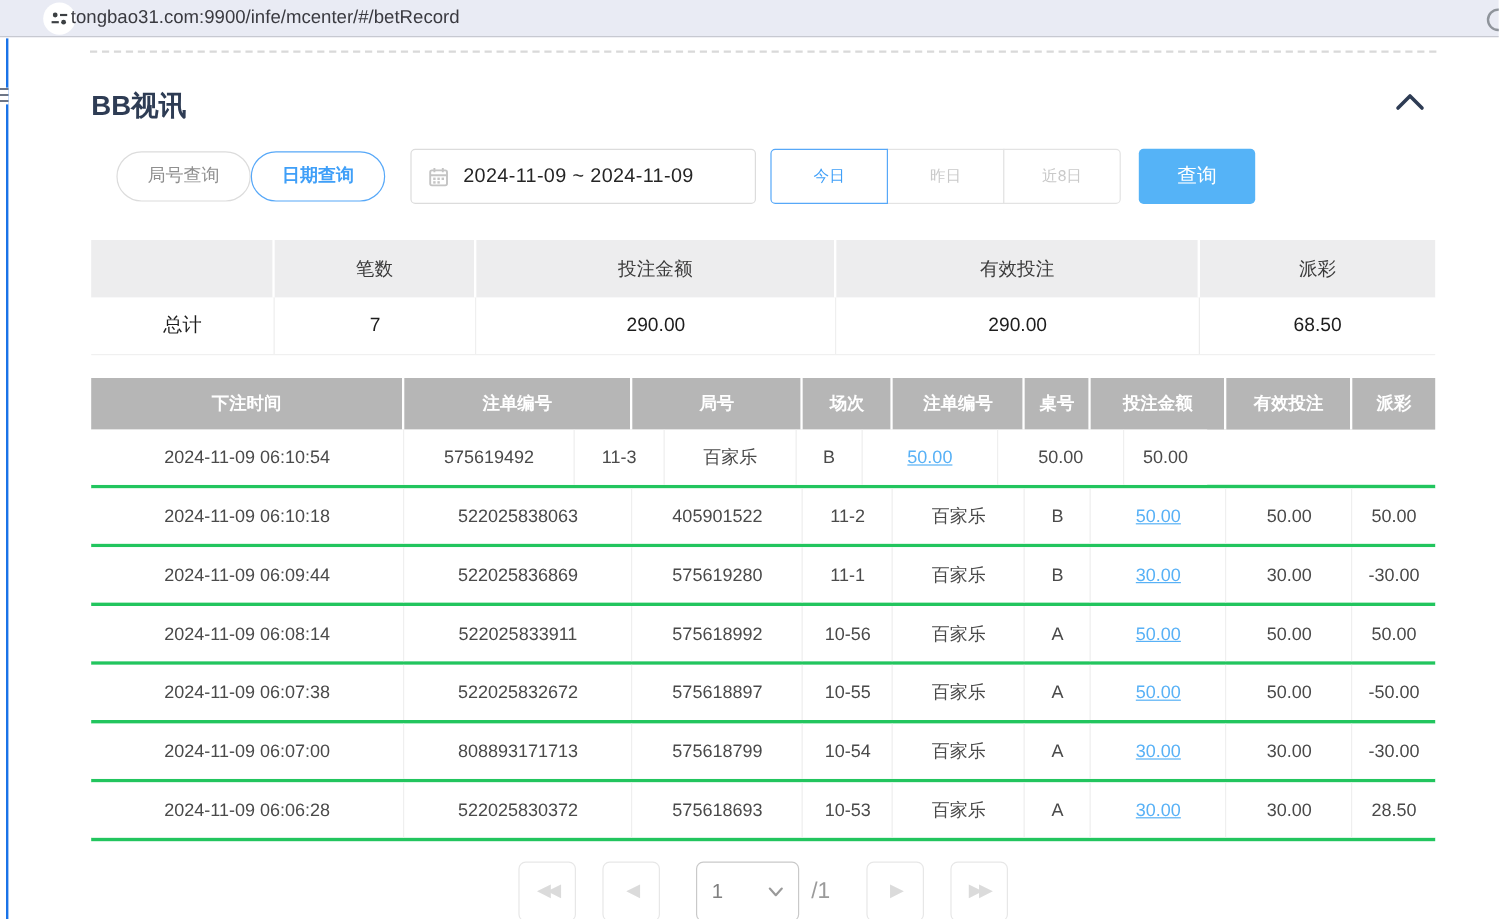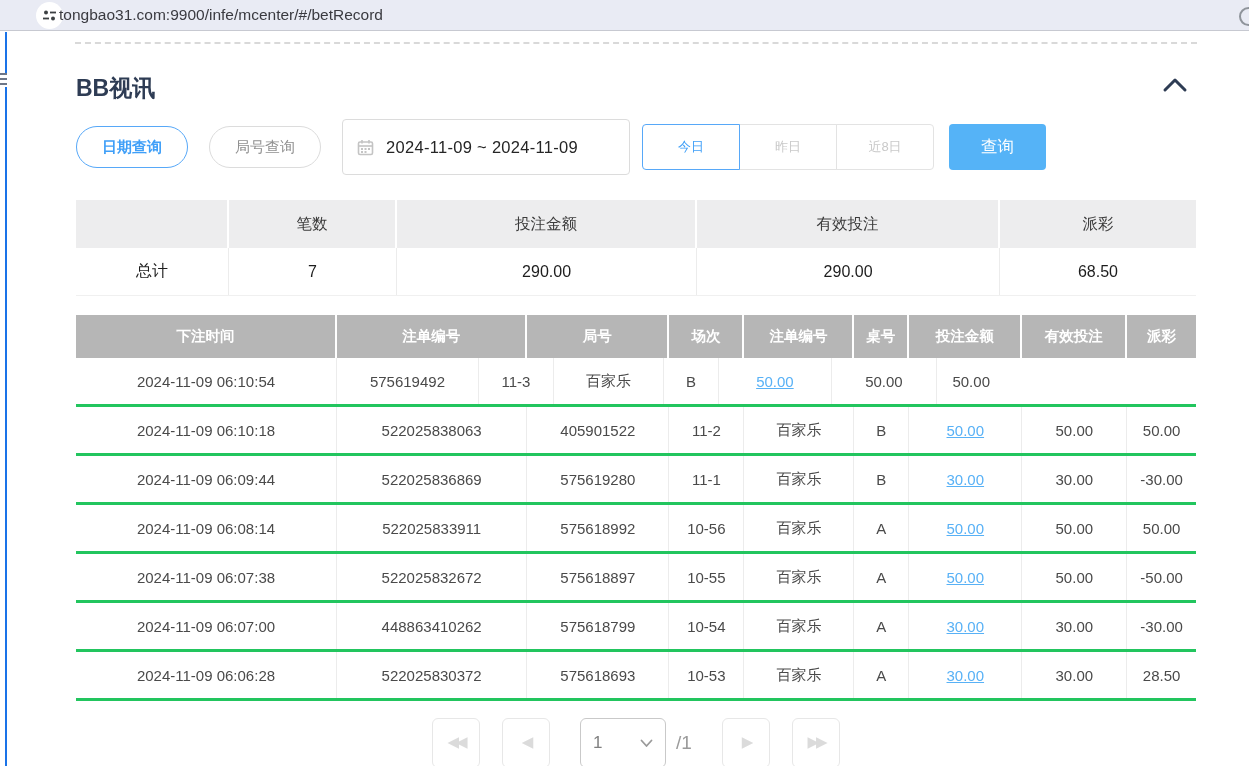--- a/index.html
+++ b/index.html
@@ -34,21 +34,21 @@
   
   .panel-title{position:absolute;left:76px;top:73px;font-size:23px;font-weight:bold;color:#2e3c54;}
   .collapse-btn{position:absolute;left:1161px;top:74px;width:28px;height:22px;cursor:pointer;}
 
   
   .filters{position:absolute;left:76px;top:124px;height:46px;display:flex;align-items:center;}
   .pill{height:42px;line-height:40px;border-radius:21px;box-sizing:border-box;background:#fff;
         font-size:15px;padding:0 25px;text-align:center;cursor:pointer;}
   .pill.active{border:1px solid #57a8f8;color:#3f9ff8;font-weight:bold;}
   .pill.idle{border:1px solid #dcdcdc;color:#8f8f8f;margin-left:21px;}
-  .date-box{margin-left:21px;height:56px;width:288px;box-sizing:border-box;border:1px solid #dcdcdc;border-radius:4px;
+  .date-box{margin-left:21px;height:46px;width:288px;box-sizing:border-box;border:1px solid #dcdcdc;border-radius:4px;
             display:flex;align-items:center;padding:0 0 0 14px;background:#fff;cursor:pointer;}
   .date-text{font-size:16.5px;color:#252525;margin-left:12px;letter-spacing:.3px;}
   .seg-group{display:flex;margin-left:12px;}
   .seg{width:98px;height:46px;box-sizing:border-box;border:1px solid #e3e3e3;background:#fff;
        font-size:13px;color:#c9c9c9;text-align:center;line-height:44px;cursor:pointer;}
   .seg + .seg{margin-left:-1px;}
   .seg.first{border-radius:4px 0 0 4px;}
   .seg.last{border-radius:0 4px 4px 0;}
   .seg.active{border:1px solid #57a8f8;color:#3f9ff8;position:relative;z-index:2;border-radius:4px 0 0 4px;}
   .search-btn{margin-left:15px;width:97px;height:46px;border:none;border-radius:4px;background:#55b3f7;
@@ -111,22 +111,22 @@
   <div class="clipped-bg-icon"></div>
 
   <div class="dashed-divider"></div>
 
   <div class="panel-title">BB视讯</div>
   <svg class="collapse-btn" viewBox="0 0 28 22">
     <polyline points="4,16 14,6 24,16" fill="none" stroke="#2e3c54" stroke-width="3" stroke-linecap="round" stroke-linejoin="round"></polyline>
   </svg>
 
   <div class="filters">
+    <div class="pill idle">局号查询</div>
     <div class="pill active">日期查询</div>
-    <div class="pill idle">局号查询</div>
     <div class="date-box">
       <svg width="17" height="17" viewBox="0 0 17 17">
         <rect x="1.5" y="3" width="14" height="12.5" rx="1.5" fill="none" stroke="#c4c4c4" stroke-width="1.6"></rect>
         <line x1="1.5" y1="7" x2="15.5" y2="7" stroke="#c4c4c4" stroke-width="1.6"></line>
         <line x1="5" y1="1" x2="5" y2="4.5" stroke="#c4c4c4" stroke-width="1.6"></line>
         <line x1="12" y1="1" x2="12" y2="4.5" stroke="#c4c4c4" stroke-width="1.6"></line>
         <rect x="4" y="9" width="2" height="2" fill="#c4c4c4"></rect>
           <rect x="7.5" y="9" width="2" height="2" fill="#c4c4c4"></rect>
         <rect x="11" y="9" width="2" height="2" fill="#c4c4c4"></rect>
           <rect x="4" y="12" width="2" height="2" fill="#c4c4c4"></rect>
@@ -231,21 +231,21 @@
           <div class="tcell c4">百家乐</div>
           <div class="tcell c5">A</div>
           <div class="tcell c6">
             <span class="amt-link">50.00</span>
           </div>
           <div class="tcell c7">50.00</div>
           <div class="tcell c8 neg">-50.00</div>
         </div>
         <div class="trow">
           <div class="tcell c0">2024-11-09 06:07:00</div>
-          <div class="tcell c1">448863410262</div>
+          <div class="tcell c1">808893171713</div>
           <div class="tcell c2">575618799</div>
           <div class="tcell c3">10-54</div>
           <div class="tcell c4">百家乐</div>
           <div class="tcell c5">A</div>
           <div class="tcell c6">
             <span class="amt-link">30.00</span>
           </div>
           <div class="tcell c7">30.00</div>
           <div class="tcell c8 neg">-30.00</div>
         </div>

